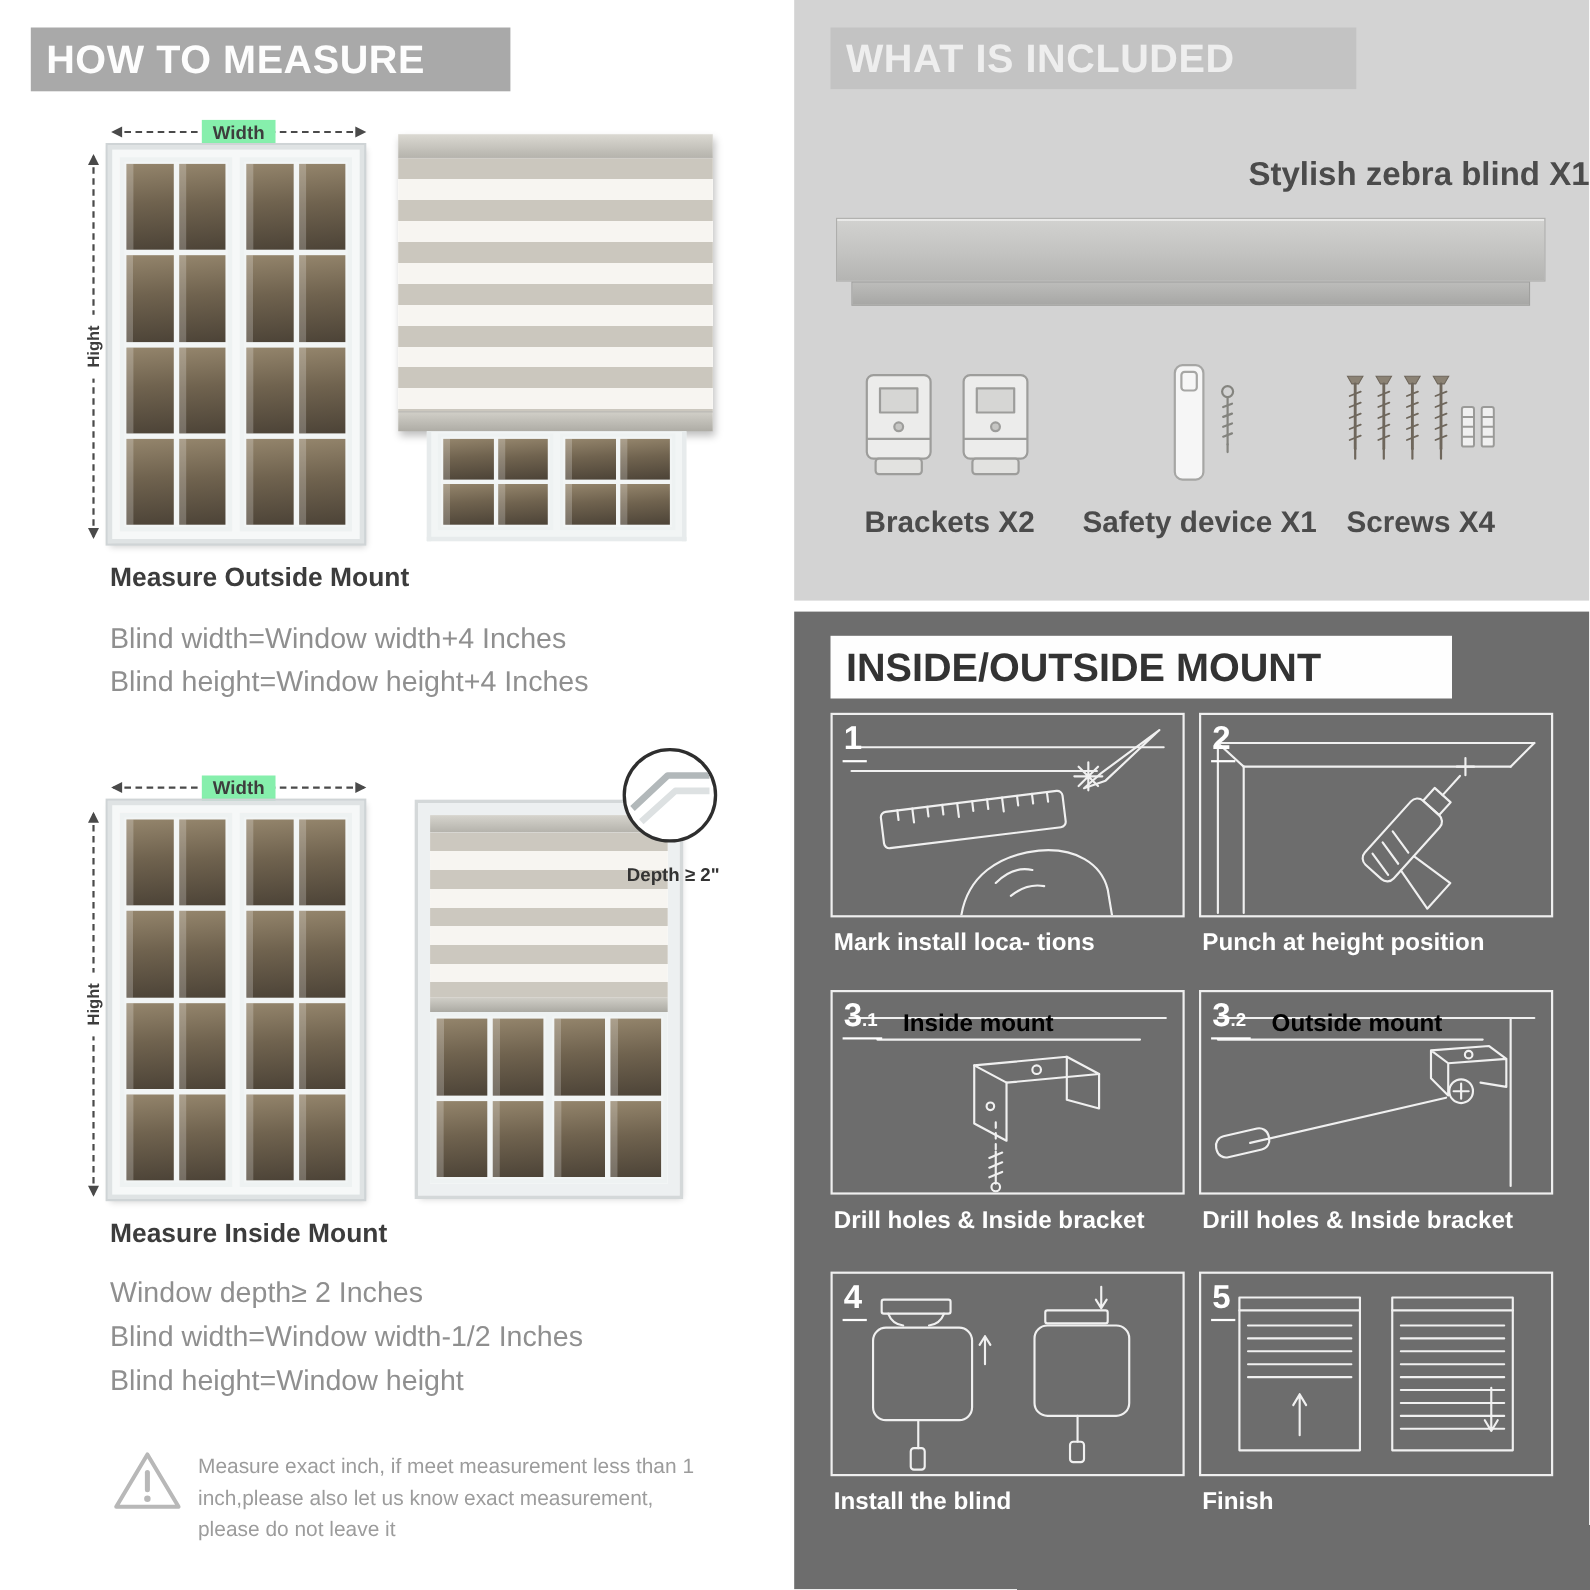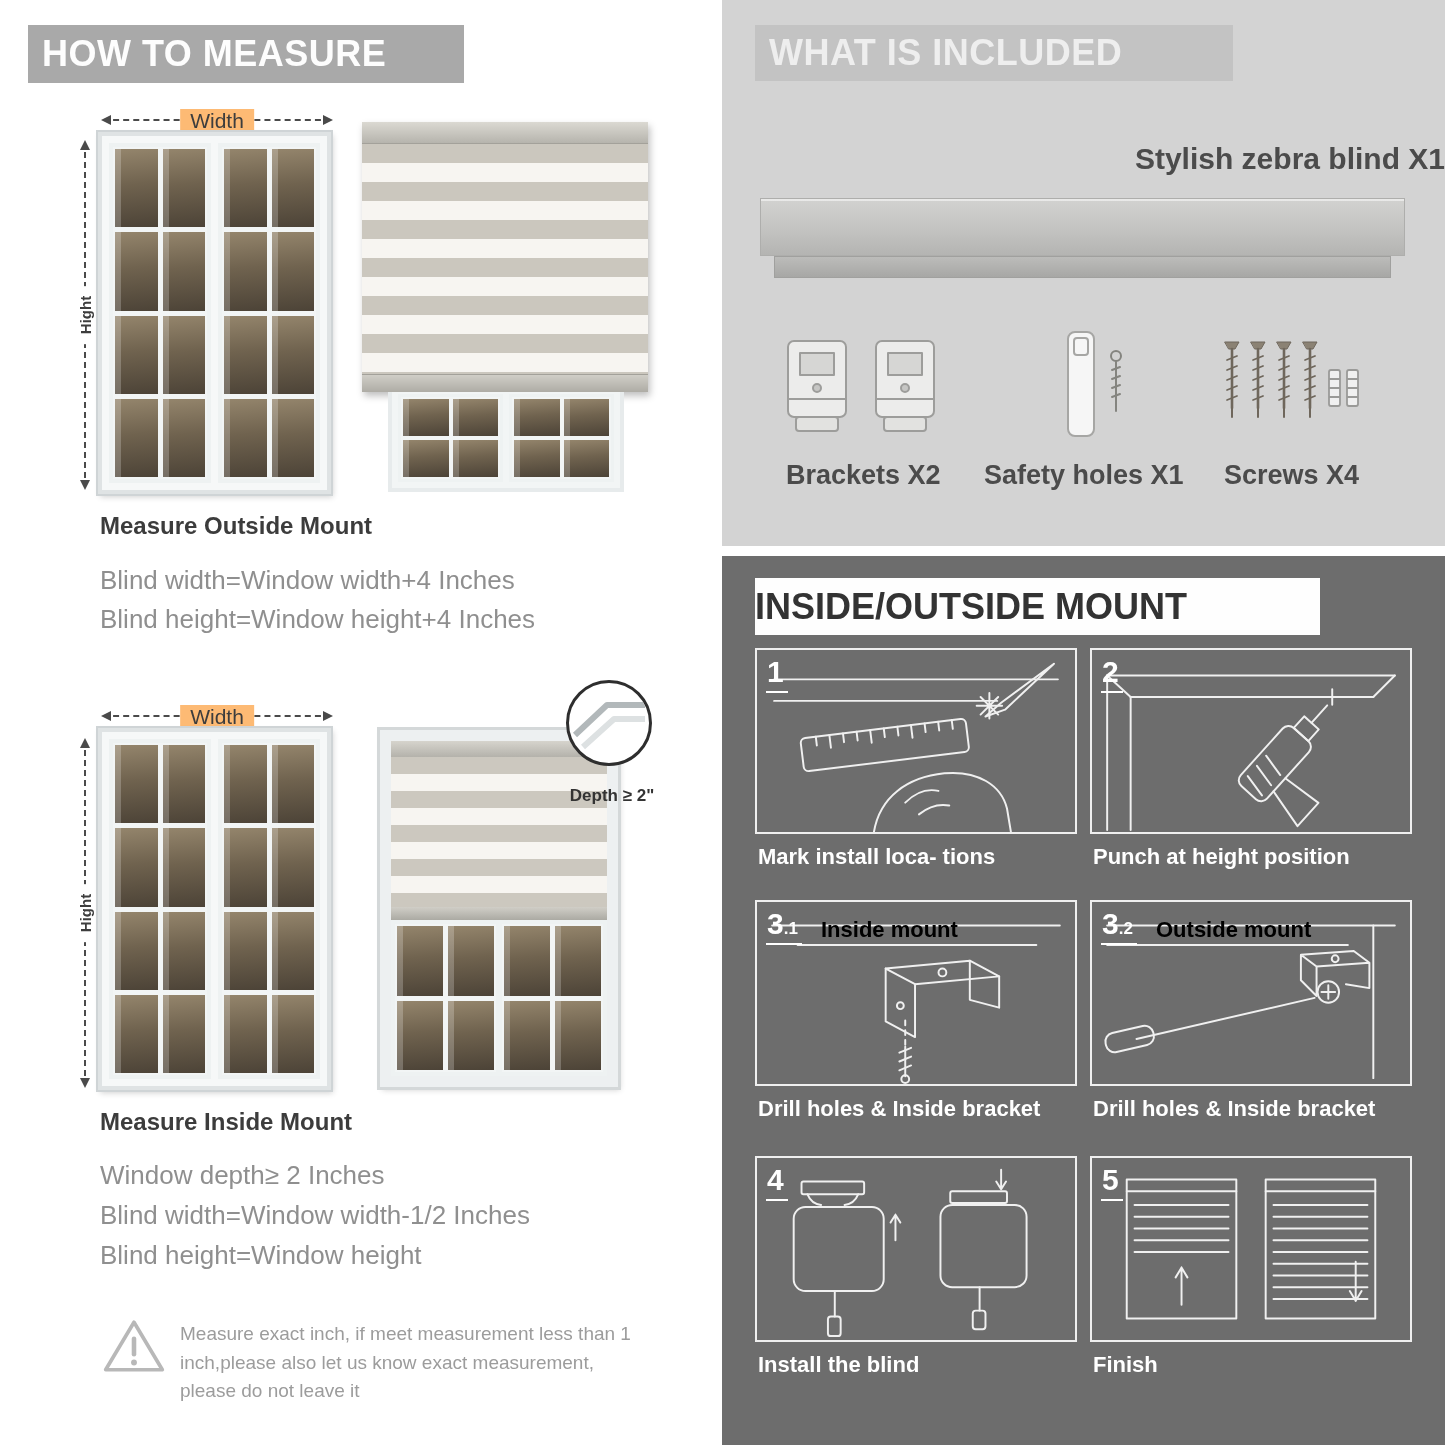--- a/index.html
+++ b/index.html
@@ -10,21 +10,21 @@
   
   .banner-left{left:28px;top:25px;width:436px;height:58px;background:#a9a9a9;color:#fdfdfd;
     font-size:36px;font-weight:700;line-height:58px;padding-left:14px;letter-spacing:.5px}
 
   
   .h-arrow{border-top:2px dashed #4a4a4a;height:0}
   .h-arrow .ah{position:absolute;top:-6px;width:0;height:0;border-style:solid}
   .h-arrow .ah.l{left:-2px;border-width:5px 10px 5px 0;border-color:transparent #4a4a4a transparent transparent}
   .h-arrow .ah.r{right:-2px;border-width:5px 0 5px 10px;border-color:transparent transparent transparent #4a4a4a}
   .h-arrow .dim-label{position:absolute;left:50%;top:-12px;transform:translateX(-50%);
-    background:#fdba74;padding:0 10px;font-size:21px;font-weight:400;color:#3d3d3d;line-height:23px;white-space:nowrap}
+    background:#86efac;padding:0 10px;font-size:17px;font-weight:700;color:#3d3d3d;line-height:23px;white-space:nowrap}
   .v-arrow{border-left:2px dashed #4a4a4a;width:0}
   .v-arrow .ah{position:absolute;left:-6px;width:0;height:0;border-style:solid}
   .v-arrow .ah.t{top:-2px;border-width:0 5px 10px 5px;border-color:transparent transparent #4a4a4a transparent}
   .v-arrow .ah.b{bottom:-2px;border-width:10px 5px 0 5px;border-color:#4a4a4a transparent transparent transparent}
   .v-arrow .dim-label{position:absolute;top:50%;left:0;transform:translate(-50%,-50%) rotate(-90deg);
     background:#fff;padding:0 10px;font-size:15px;font-weight:700;color:#3d3d3d;line-height:20px;white-space:nowrap}
 
   
   .window{background:#f6f8f8;border:4px solid #dfe3e4;outline:2px solid #cfd4d6;
     padding:7px;display:flex;gap:7px;box-shadow:2px 3px 6px rgba(0,0,0,.18)}
@@ -65,21 +65,21 @@
   .headrail-main{position:absolute;left:38px;top:198px;width:645px;height:58px;
     background:linear-gradient(180deg,#d2d2d0 0%,#c3c3c1 55%,#b4b4b2 100%);border:1px solid #aeaeac;
     box-shadow:inset 0 2px 0 rgba(255,255,255,.5)}
   .headrail-lip{position:absolute;left:52px;top:256px;width:617px;height:22px;
     background:linear-gradient(180deg,#bcbcba,#a7a7a5);border:1px solid #a0a09e}
   .comp-label{position:absolute;font-size:27px;font-weight:700;color:#4b4b4b;white-space:nowrap}
 
   
   .right-bottom{left:722px;top:556px;width:723px;height:889px;background:#6d6d6d}
   .banner-mount{position:absolute;left:33px;top:22px;width:565px;height:57px;background:#fefefe;
-    color:#333;font-size:36px;font-weight:700;line-height:57px;}
+    color:#333;font-size:36px;font-weight:700;line-height:57px;padding-left:14px}
   .panel{position:absolute;width:322px;height:186px;border:2px solid #efefef}
   .panel svg{position:absolute;left:0;top:0;width:100%;height:100%}
   .panel svg path,.panel svg rect,.panel svg circle{stroke:#f0f0f0;fill:none;stroke-width:2;stroke-linecap:round;stroke-linejoin:round}
   .step-num{position:absolute;top:7px;left:9px;color:#fff;font-weight:700;font-size:30px;line-height:1;
     border-bottom:2px solid #fff;padding:0 4px 4px 1px}
   .step-num .sub{font-size:17px}
   .step-title{position:absolute;top:15px;left:64px;color:#000000;font-weight:700;font-size:22px;white-space:nowrap}
   .caption{position:absolute;color:#fff;font-weight:700;font-size:22px;white-space:nowrap}
 </style>
 </head>
@@ -282,21 +282,21 @@
       </g>
       <g stroke="#9a9a98" stroke-width="1.8">
         <rect x="113" y="40" width="11" height="36" rx="2" fill="rgba(255,255,255,.65)"></rect>
         <path d="M113 49 h11 M113 58 h11 M113 67 h11" fill="none"></path>
         <rect x="131" y="40" width="11" height="36" rx="2" fill="rgba(255,255,255,.65)"></rect>
         <path d="M131 49 h11 M131 58 h11 M131 67 h11" fill="none"></path>
       </g>
     </svg>
 
     <div class="comp-label" style="left:64px;top:460px">Brackets X2</div>
-    <div class="comp-label" style="left:262px;top:460px">Safety holes X1</div>
+    <div class="comp-label" style="left:262px;top:460px">Safety device X1</div>
     <div class="comp-label" style="left:502px;top:460px">Screws X4</div>
   </section>
 
   <section class="abs right-bottom">
     <div class="banner-mount">INSIDE/OUTSIDE MOUNT</div>
 
     <div class="panel" style="left:33px;top:92px">
       <svg viewBox="0 0 322 186">
         <path d="M16 30 H306"></path>
           <path d="M16 52 H244"></path>

